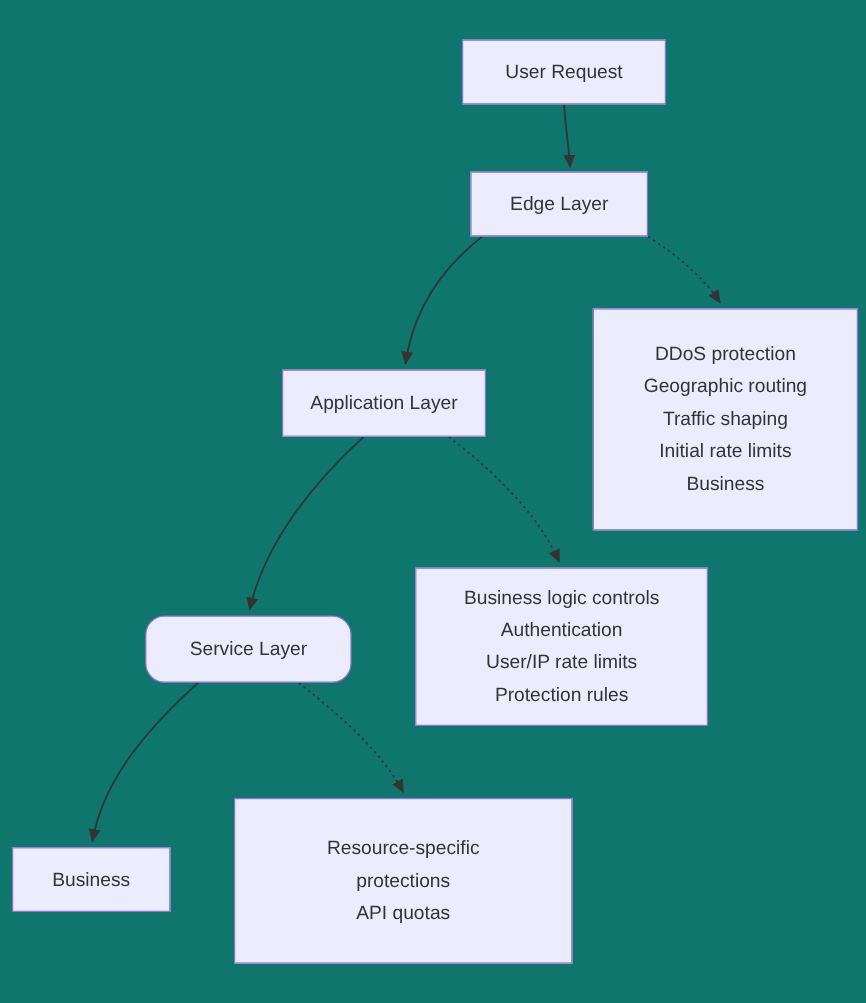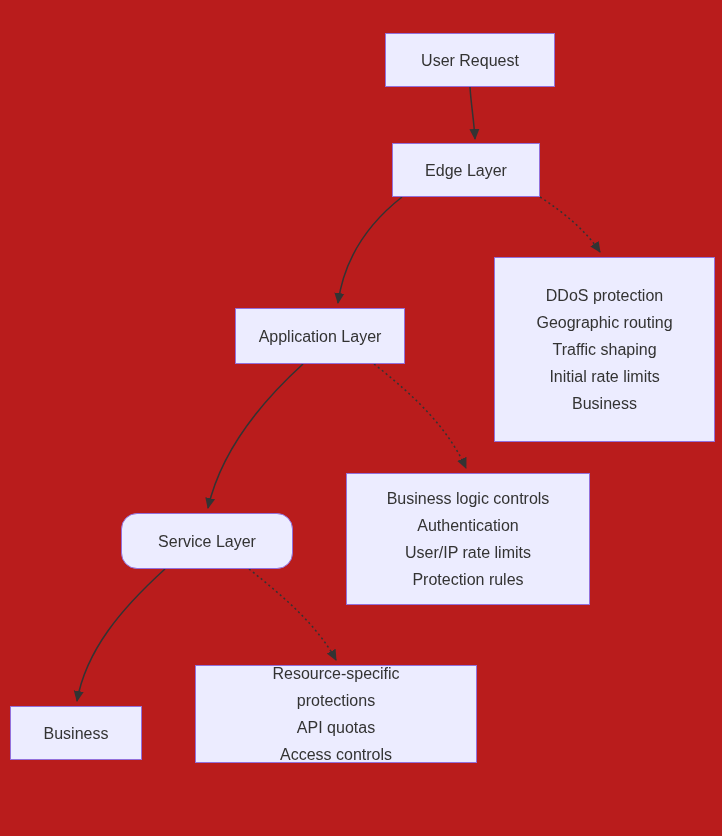--- a/index.html
+++ b/index.html
@@ -4,21 +4,21 @@
 <style>
   html, body {
     margin: 0;
     padding: 0;
     background: #ffffff;
   }
   #canvas {
     position: relative;
     width: 722px;
     height: 836px;
-    background: #b91c1c;
+    background: #0f766e;
     font-family: "Liberation Sans", "DejaVu Sans", sans-serif;
     overflow: hidden;
   }
   #edges-svg {
     position: absolute;
     left: 0;
     top: 0;
     width: 722px;
     height: 836px;
   }
@@ -94,20 +94,19 @@
   </div>
 
   <div class="node" style="left:121px; top:513px; width:172px; height:56px;border-radius:16px;">
     <span class="line">Service Layer</span>
   </div>
 
   <div class="node" style="left:10px; top:706px; width:132px; height:54px;">
     <span class="line">Business</span>
   </div>
 
-  <div class="node" style="left:195px; top:665px; width:282px; height:98px;">
+  <div class="node" style="left:195px; top:665px; width:282px; height:138px;">
     <div class="line">Resource-specific</div>
     <div class="line">protections</div>
     <div class="line">API quotas</div>
-    <div class="line">Access controls</div>
   </div>
 
 </div>
 
 </body></html>

